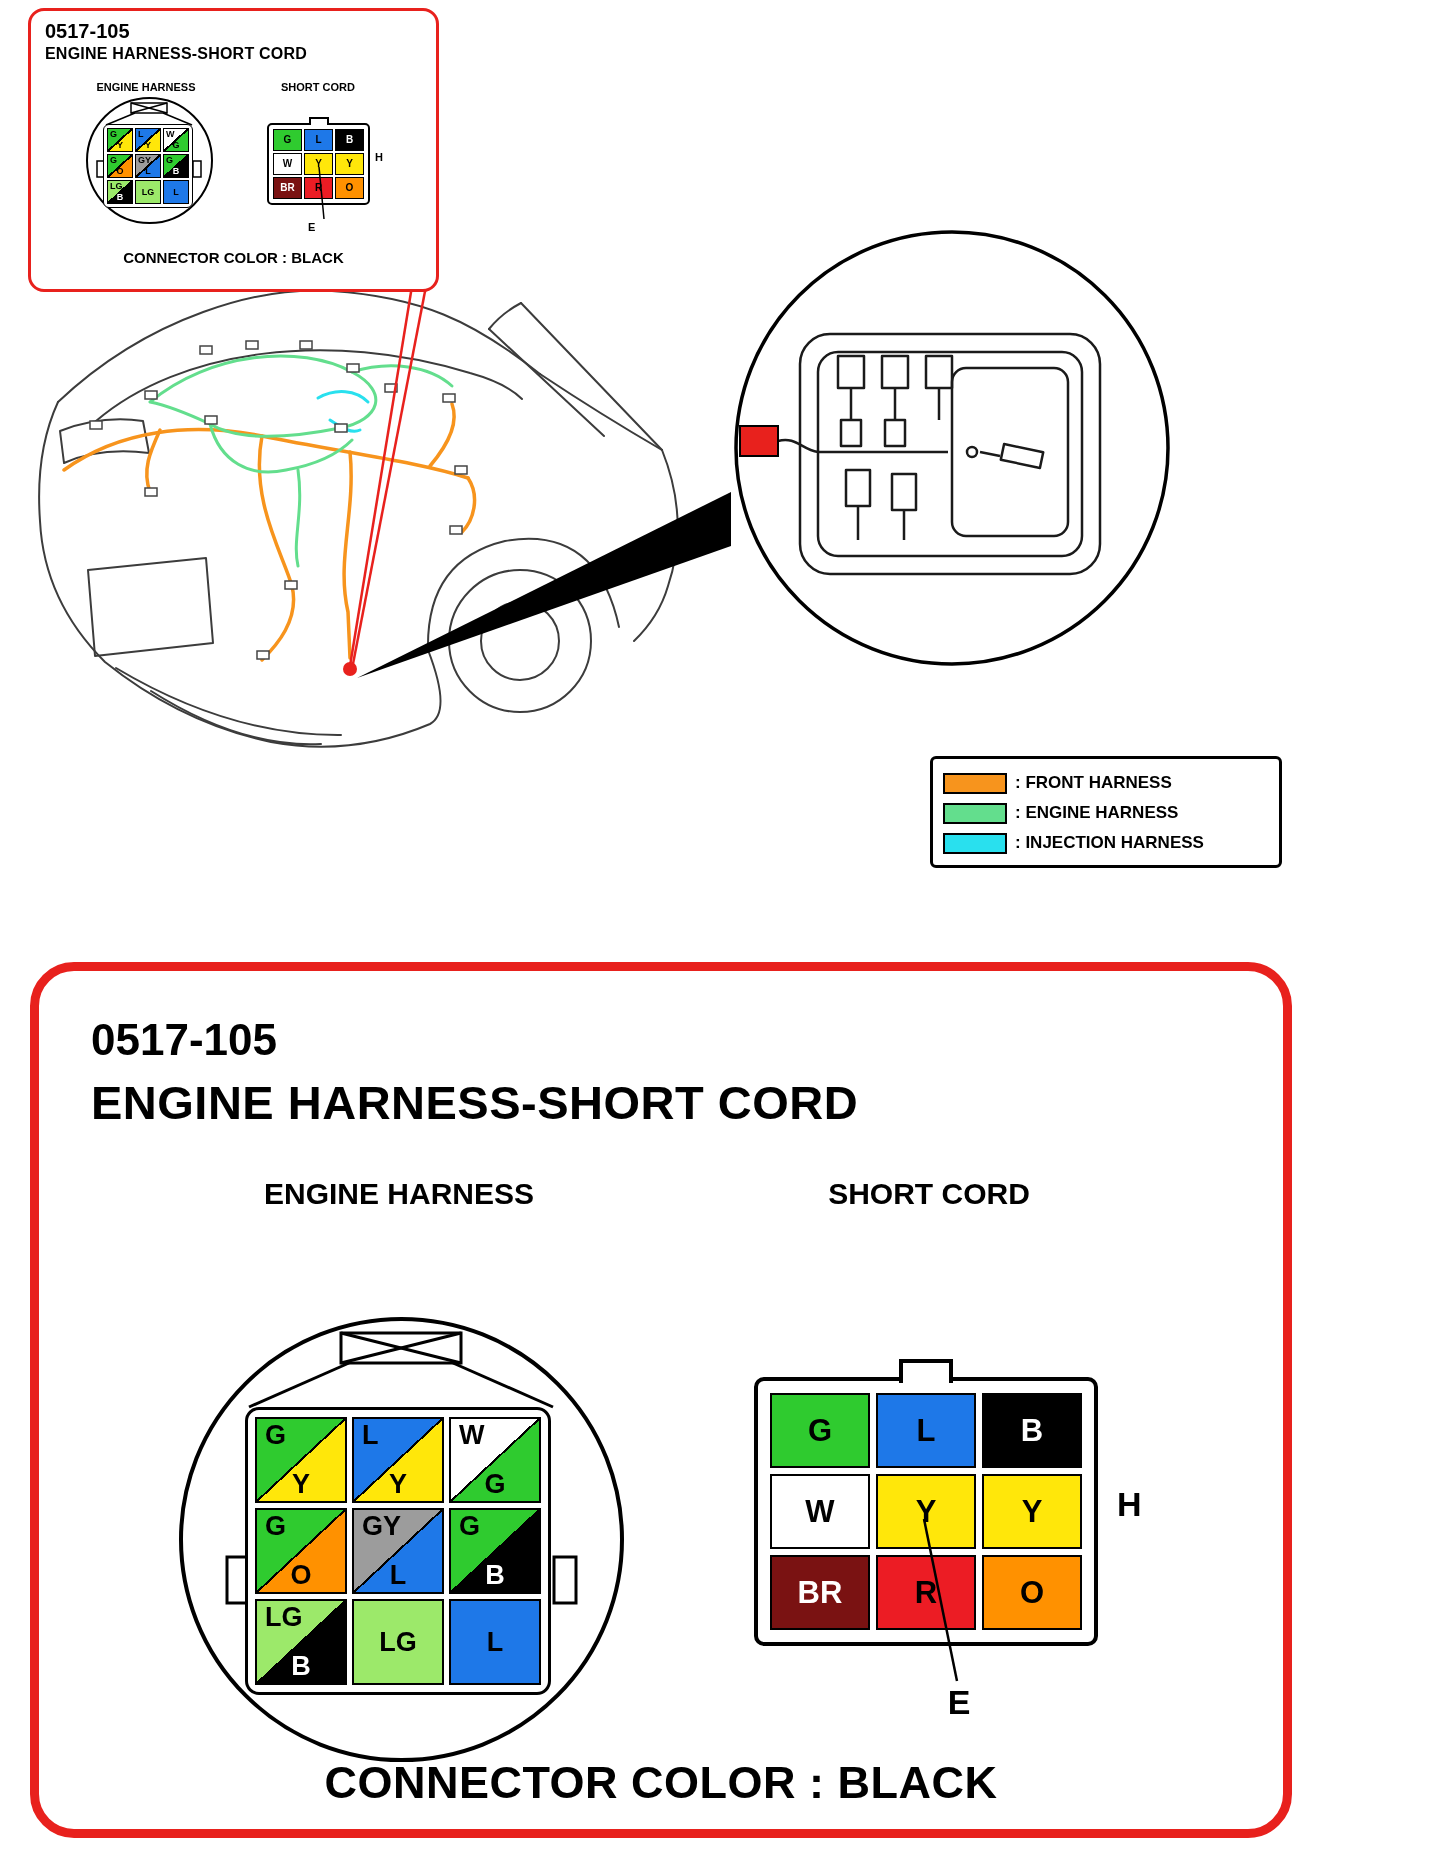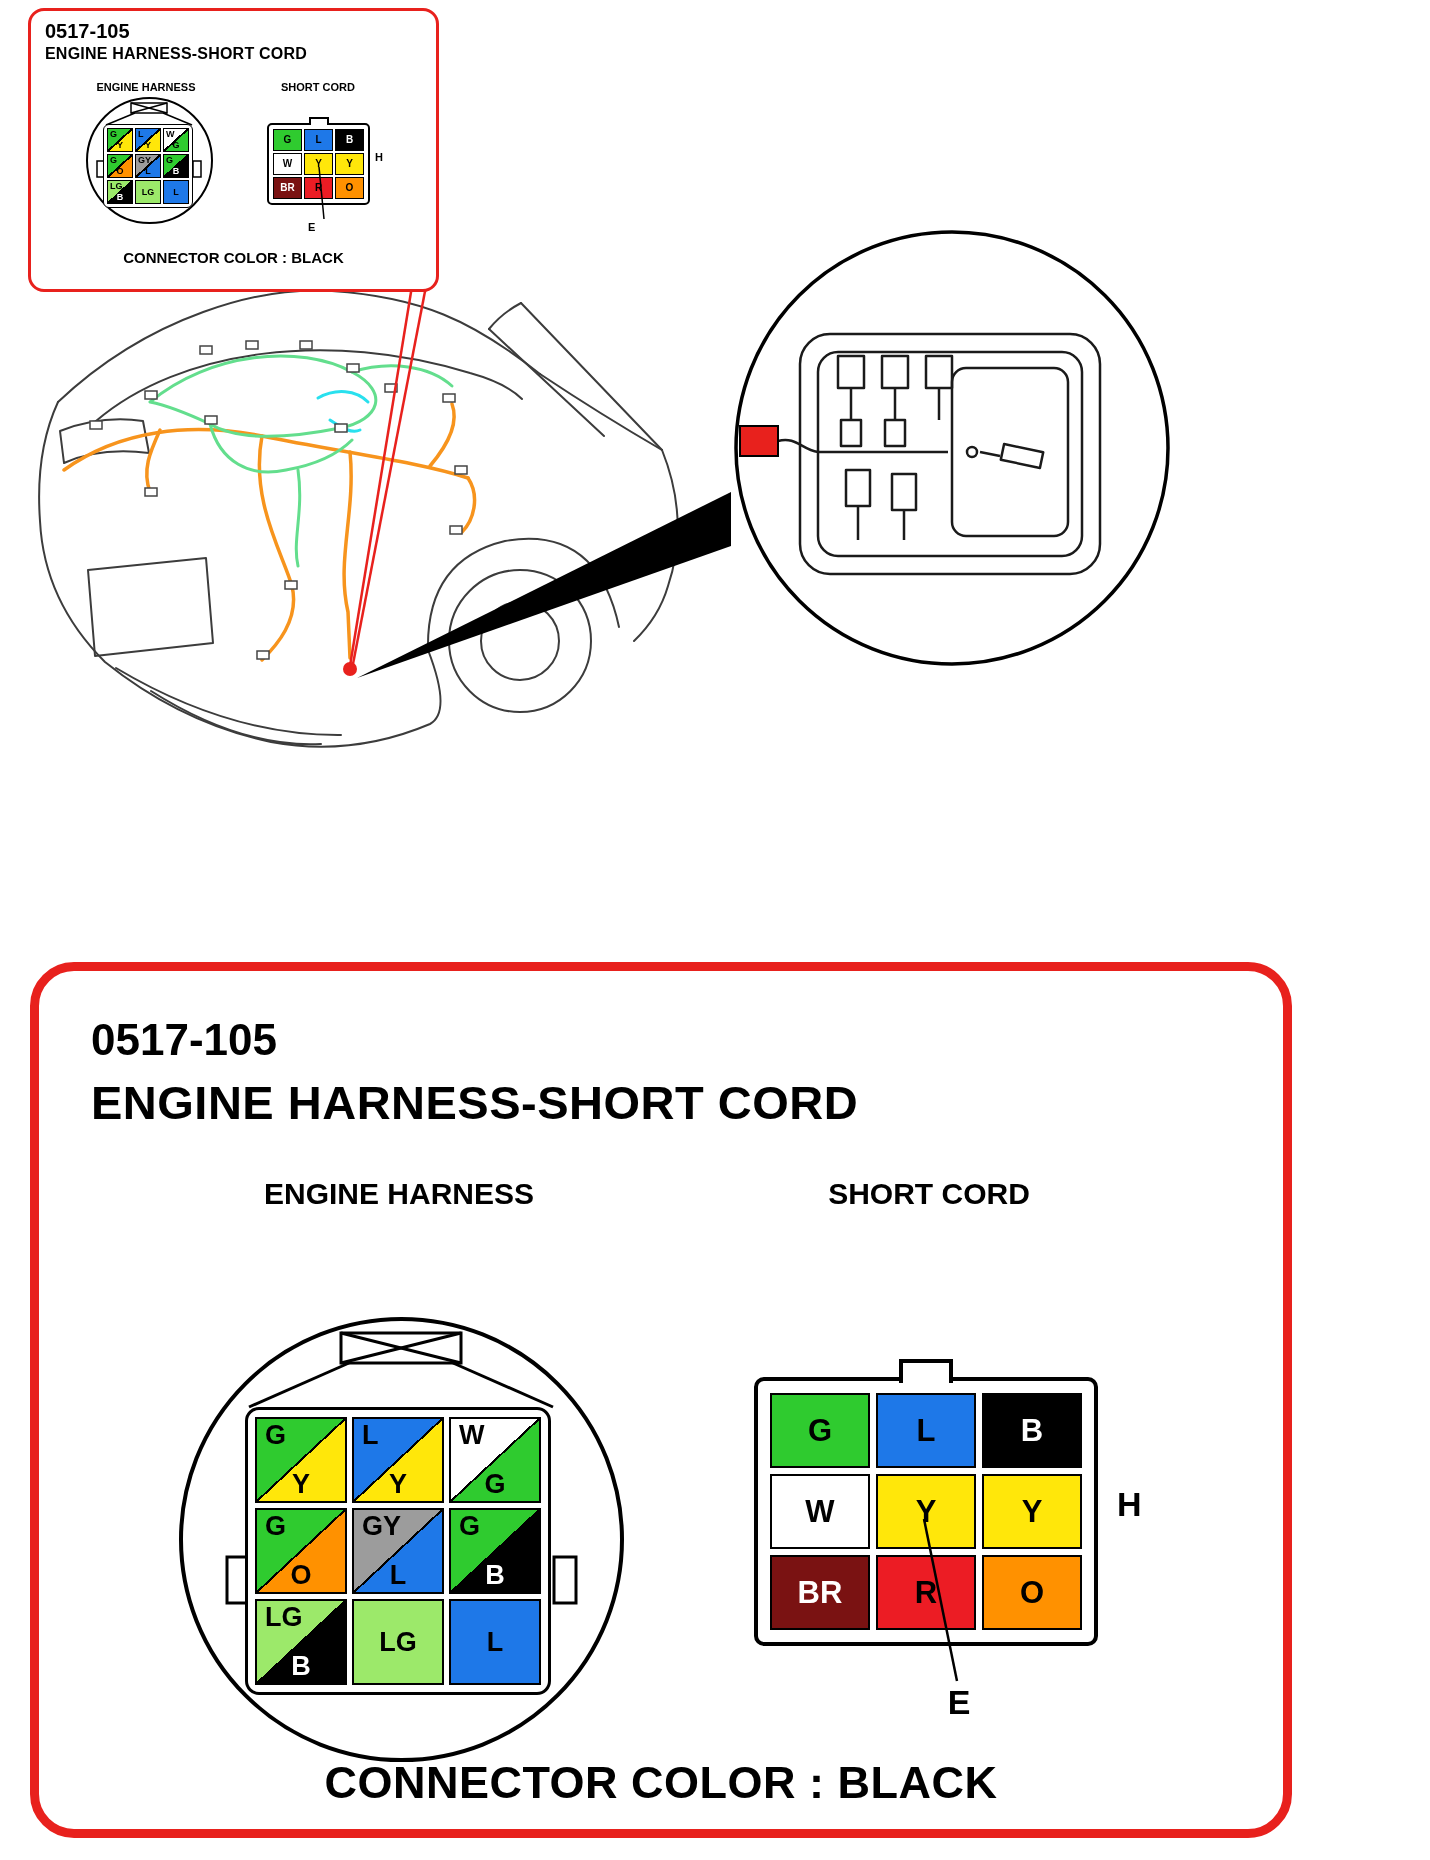--- a/index.html
+++ b/index.html
@@ -268,20 +268,34 @@
     </div>
     <div class="mini-h">H</div>
     <svg class="mini-eline" viewBox="0 0 405 278">
       <line x1="288" y1="156" x2="293" y2="208" stroke="#000" stroke-width="1.5"></line>
     </svg>
     <div class="mini-e">E</div>
 
     <div class="c-color">CONNECTOR COLOR : BLACK</div>
   </div>
 
+  <div class="legend">
+    <div class="legend-row">
+      <span class="swatch" style="background: rgb(247, 148, 29);"></span>
+      <span class="legend-label">: FRONT HARNESS</span>
+    </div>
+    <div class="legend-row">
+      <span class="swatch" style="background: rgb(99, 222, 141);"></span>
+      <span class="legend-label">: ENGINE HARNESS</span>
+    </div>
+    <div class="legend-row">
+      <span class="swatch" style="background: rgb(41, 224, 238);"></span>
+      <span class="legend-label">: INJECTION HARNESS</span>
+    </div>
+  </div>
 
   <div class="bigbox">
     <div class="b-code">0517-105</div>
     <div class="b-title">ENGINE HARNESS-SHORT CORD</div>
     <div class="b-sub b-sub-eh">ENGINE HARNESS</div>
     <div class="b-sub b-sub-sc">SHORT CORD</div>
 
     <div class="eh-conn large">
       <svg class="eh-deco" viewBox="0 0 437 437">
         <g fill="#fff" stroke="#000" stroke-width="3">

